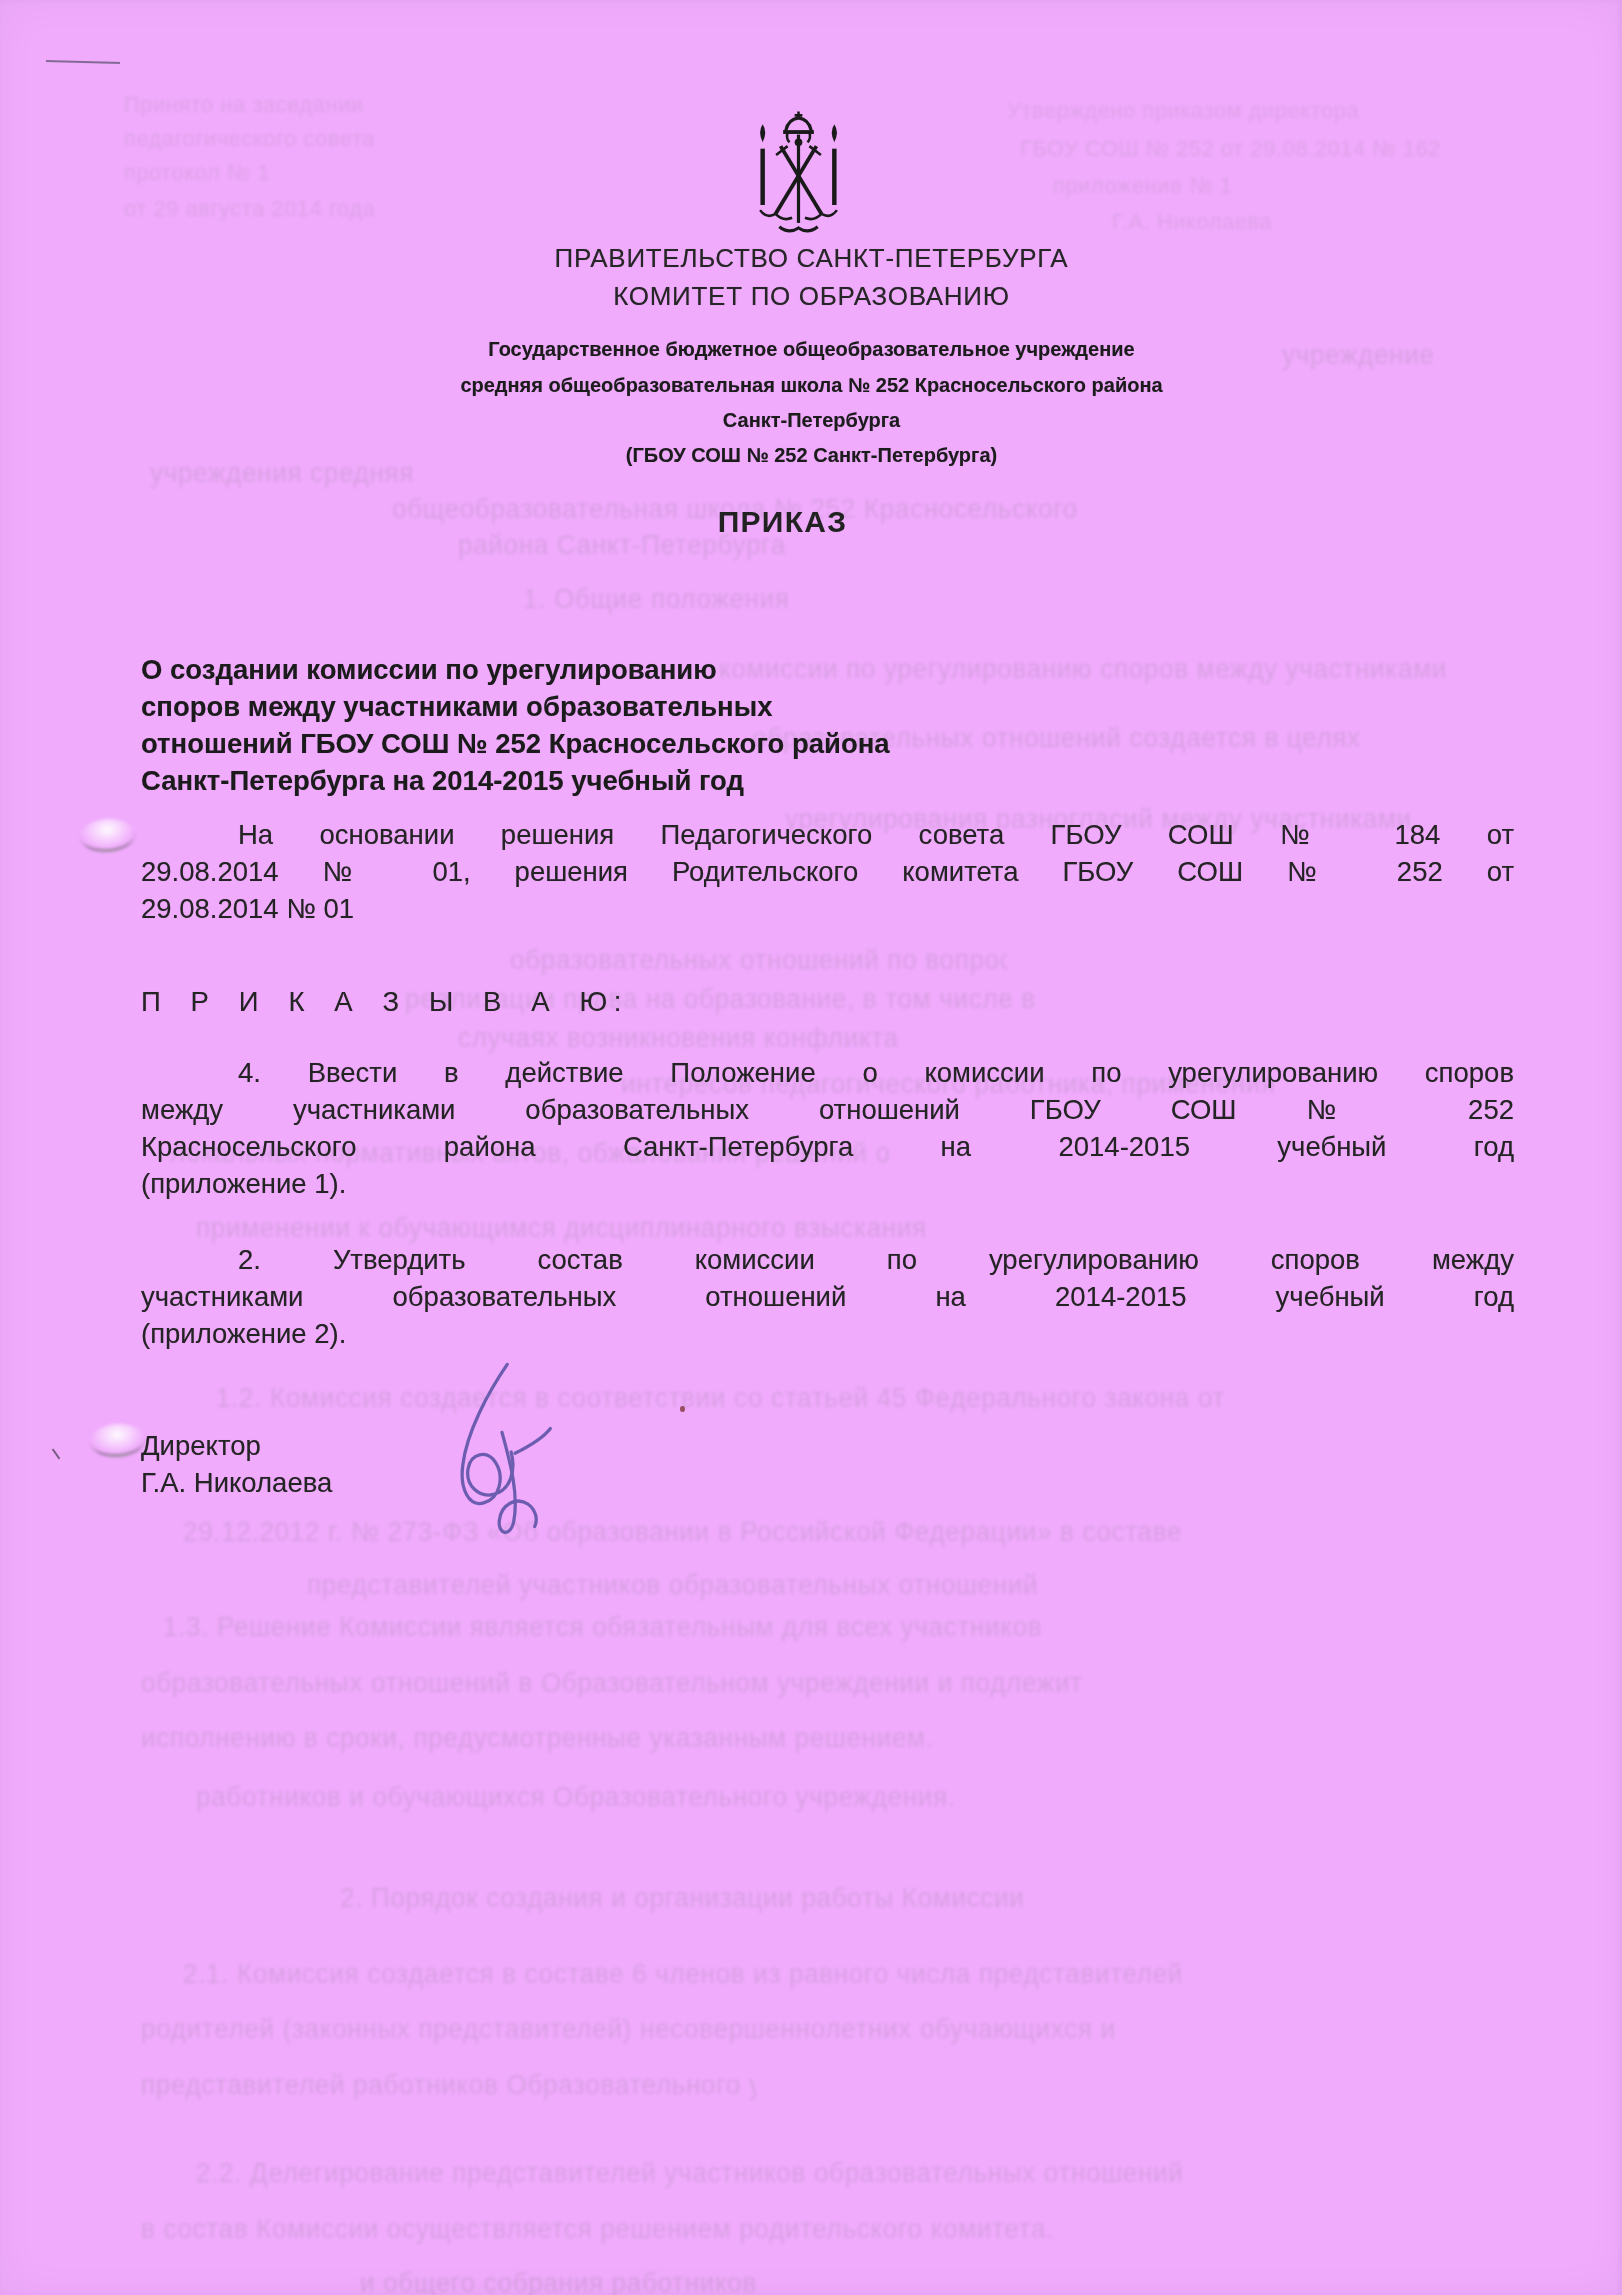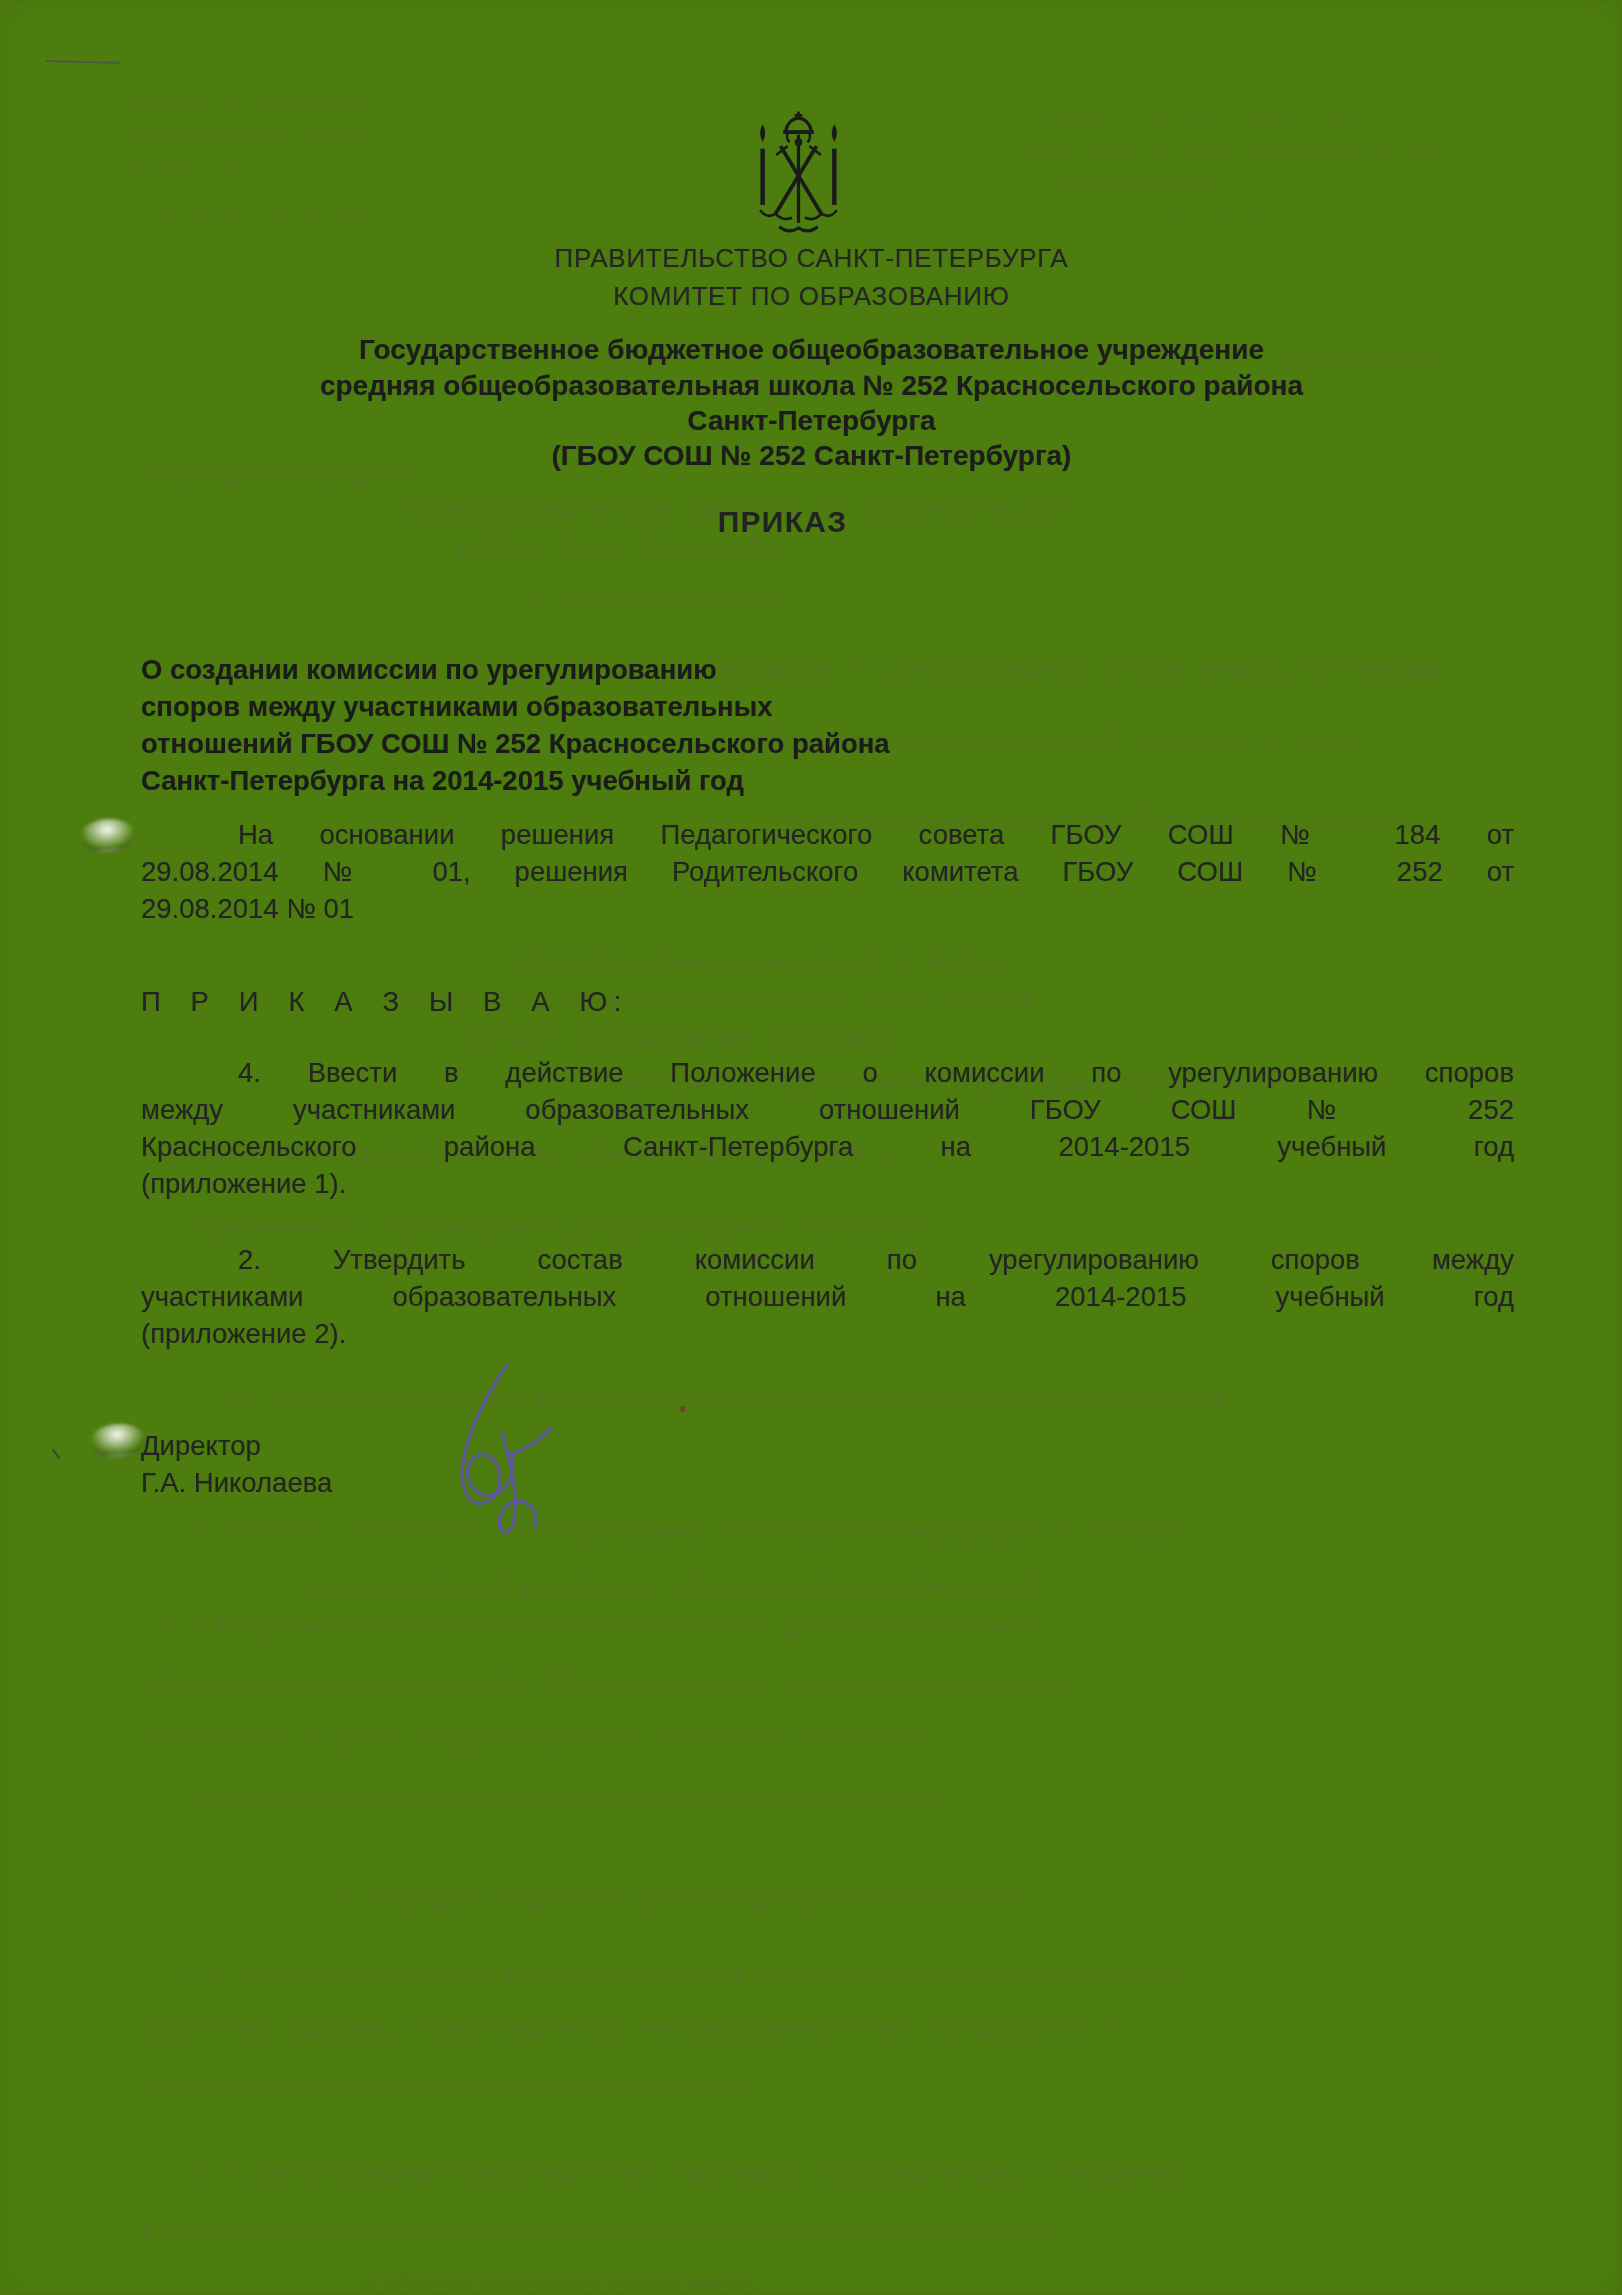--- a/index.html
+++ b/index.html
@@ -1,31 +1,31 @@
 <!DOCTYPE html>
 <html style="font-size:10.5px"><head>
 <meta charset="utf-8">
 <style>
   html,body{margin:0;padding:0;background:#888;}
   .page{
     position:relative;
     width:1623px;height:2295px;
-    background:#4d7c0f;
+    background:#f0abfc;
     font-family:"Liberation Sans", sans-serif;
     color:#222;
     overflow:hidden;
   }
   .page::after{
     content:"";position:absolute;inset:0;pointer-events:none;
     box-shadow:inset 0 0 46px rgba(0,0,0,.035), inset -2.6px 0 6.5px rgba(0,0,0,.05);
   }
   .txt{position:absolute;white-space:pre;}
   .center{left:0;width:1623px;text-align:center;white-space:normal;}
   .hdr{font-size:26px;letter-spacing:0.7px;color:#262626;text-shadow:0 0 0.7px rgba(0,0,0,.35);}
-  .school{font-size:28px;font-weight:700;line-height:35px;color:#1c1c1c;text-shadow:0 0 0.7px rgba(0,0,0,.3);}
+  .school{font-size:20px;font-weight:700;line-height:35px;color:#1c1c1c;text-shadow:0 0 0.7px rgba(0,0,0,.3);}
   .prikaz{font-size:30px;font-weight:700;letter-spacing:1.3px;transform:translateX(-29px);}
   .block{position:absolute;left:141px;width:1373px;font-size:27.5px;line-height:37px;color:#242424;text-shadow:0 0 0.7px rgba(0,0,0,.28);}
   .block div{min-height:37px;}
   .bold{font-weight:700;color:#1b1b1b;}
   .just{text-align:justify;text-align-last:justify;}
   .ind{text-indent:97px;}
   .daterow{display:flex;justify-content:space-between;}
   .daterow .num{margin-right:31px;}
   .spaced{letter-spacing:6.5px;word-spacing:9.2px;}
   .sigrow{display:flex;justify-content:space-between;align-items:baseline;flex-direction:column;}

